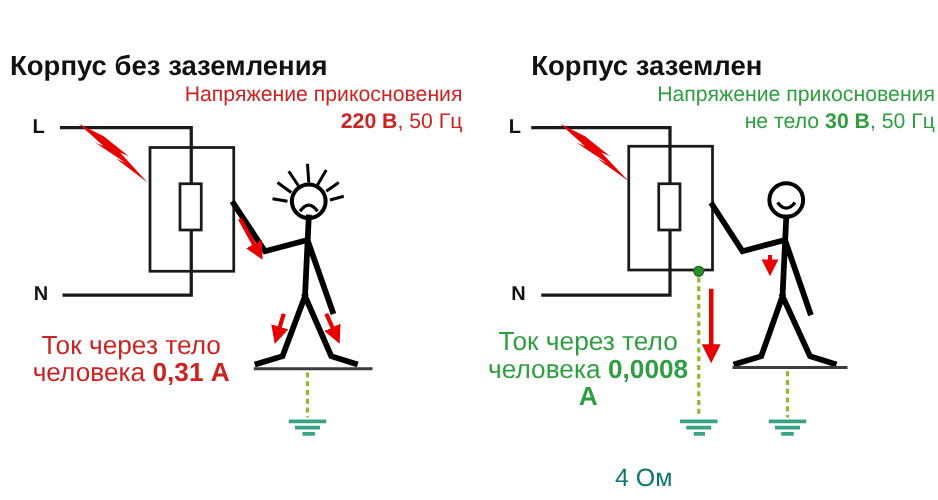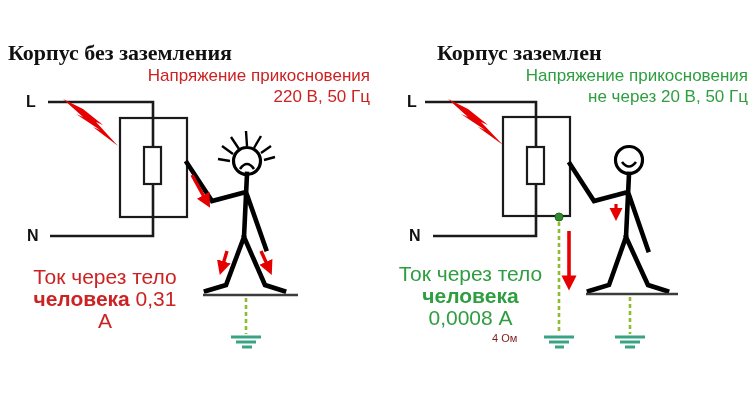--- a/index.html
+++ b/index.html
@@ -2,31 +2,31 @@
 <html><head>
 <meta charset="utf-8">
 <style>
   html,body{margin:0;padding:0;background:#fff;}
   .canvas{
     position:relative;width:750px;height:400px;background:#ffffff;overflow:hidden;
     font-family:"Liberation Sans", sans-serif;
   }
   .gfx{position:absolute;left:0;top:0;}
   .txt{position:absolute;white-space:nowrap;}
-  .title{font-size:22px;font-weight:bold;color:#111;font-family:Liberation Serif, serif;}
+  .title{font-size:22px;font-weight:bold;color:#111;}
   .vlabel{font-size:17px;line-height:21px;text-align:right;white-space:normal;}
   .clabel{font-size:21px;line-height:22px;text-align:center;font-weight:bold;white-space:normal;}
   .red{color:#cc2222;}
   .green{color:#2e9e40;}
   .wiretag{font-size:16px;font-weight:bold;color:#111;}
-  .ohm{font-size:11px;color:#7f1d1d;}
-  .vlabel b, .clabel b{font-weight:normal;}
+  .ohm{font-size:20px;color:#0f766e;margin-top:40px;}
+  .vlabel b, .clabel b{font-weight:bold;}
   .vlabel{font-weight:normal;}
   .clabel .l1{font-weight:normal;}
-  .clabel .pfx{font-weight:bold;}
+  .clabel .pfx{font-weight:normal;}
 </style>
 </head>
 <body>
 
 <div class="canvas">
 
   <svg class="gfx" width="750" height="400" viewBox="0 0 750 400">
     <defs>
       <marker id="ahred" viewBox="0 0 10 10" refX="7" refY="5" markerWidth="4.2" markerHeight="4.2" orient="auto">
         <polygon points="0,0 10,5 0,10" fill="#e60000"></polygon>
@@ -75,30 +75,30 @@
     </g>
 
     <g>
       <path d="M586,294 H678" stroke="#3c3c3c" stroke-width="2.4"></path>
       <path d="M630,297 V334" stroke="#8fbc2f" stroke-width="2.6" stroke-dasharray="4 3"></path>
       <path d="M615,337 H645 M620,342 H640 M625,347 H635" stroke="#3aa383" stroke-width="3"></path>
     </g>
   </svg>
 
   <div class="txt title" style="left:8px;top:40px;">Корпус без заземления</div>
-  <div class="txt title" style="left:425px;top:40px;margin-left:12px;">Корпус заземлен</div>
+  <div class="txt title" style="left:425px;top:40px;">Корпус заземлен</div>
 
   <div class="txt vlabel red" style="left:140px;top:65px;width:230px;">
     <span>Напряжение прикосновения</span><br>
     <b>220 В</b><span>, 50 Гц</span>
   </div>
 
   <div class="txt vlabel green" style="left:518px;top:65px;width:230px;">
     <span>Напряжение прикосновения</span><br>
-    <span>не через </span><b>20 В</b><span>, 50 Гц</span>
+    <span>не тело </span><b>30 В</b><span>, 50 Гц</span>
   </div>
 
   <div class="txt wiretag" style="left:26px;top:93px;">L</div>
   <div class="txt wiretag" style="left:27px;top:227px;">N</div>
   <div class="txt wiretag" style="left:407px;top:93px;">L</div>
   <div class="txt wiretag" style="left:409px;top:227px;">N</div>
 
   <div class="txt clabel red" style="left:25px;top:266px;width:160px;">
     <span class="l1">Ток через тело</span><br>
     <span class="pfx">человека </span><b>0,31 А</b>

